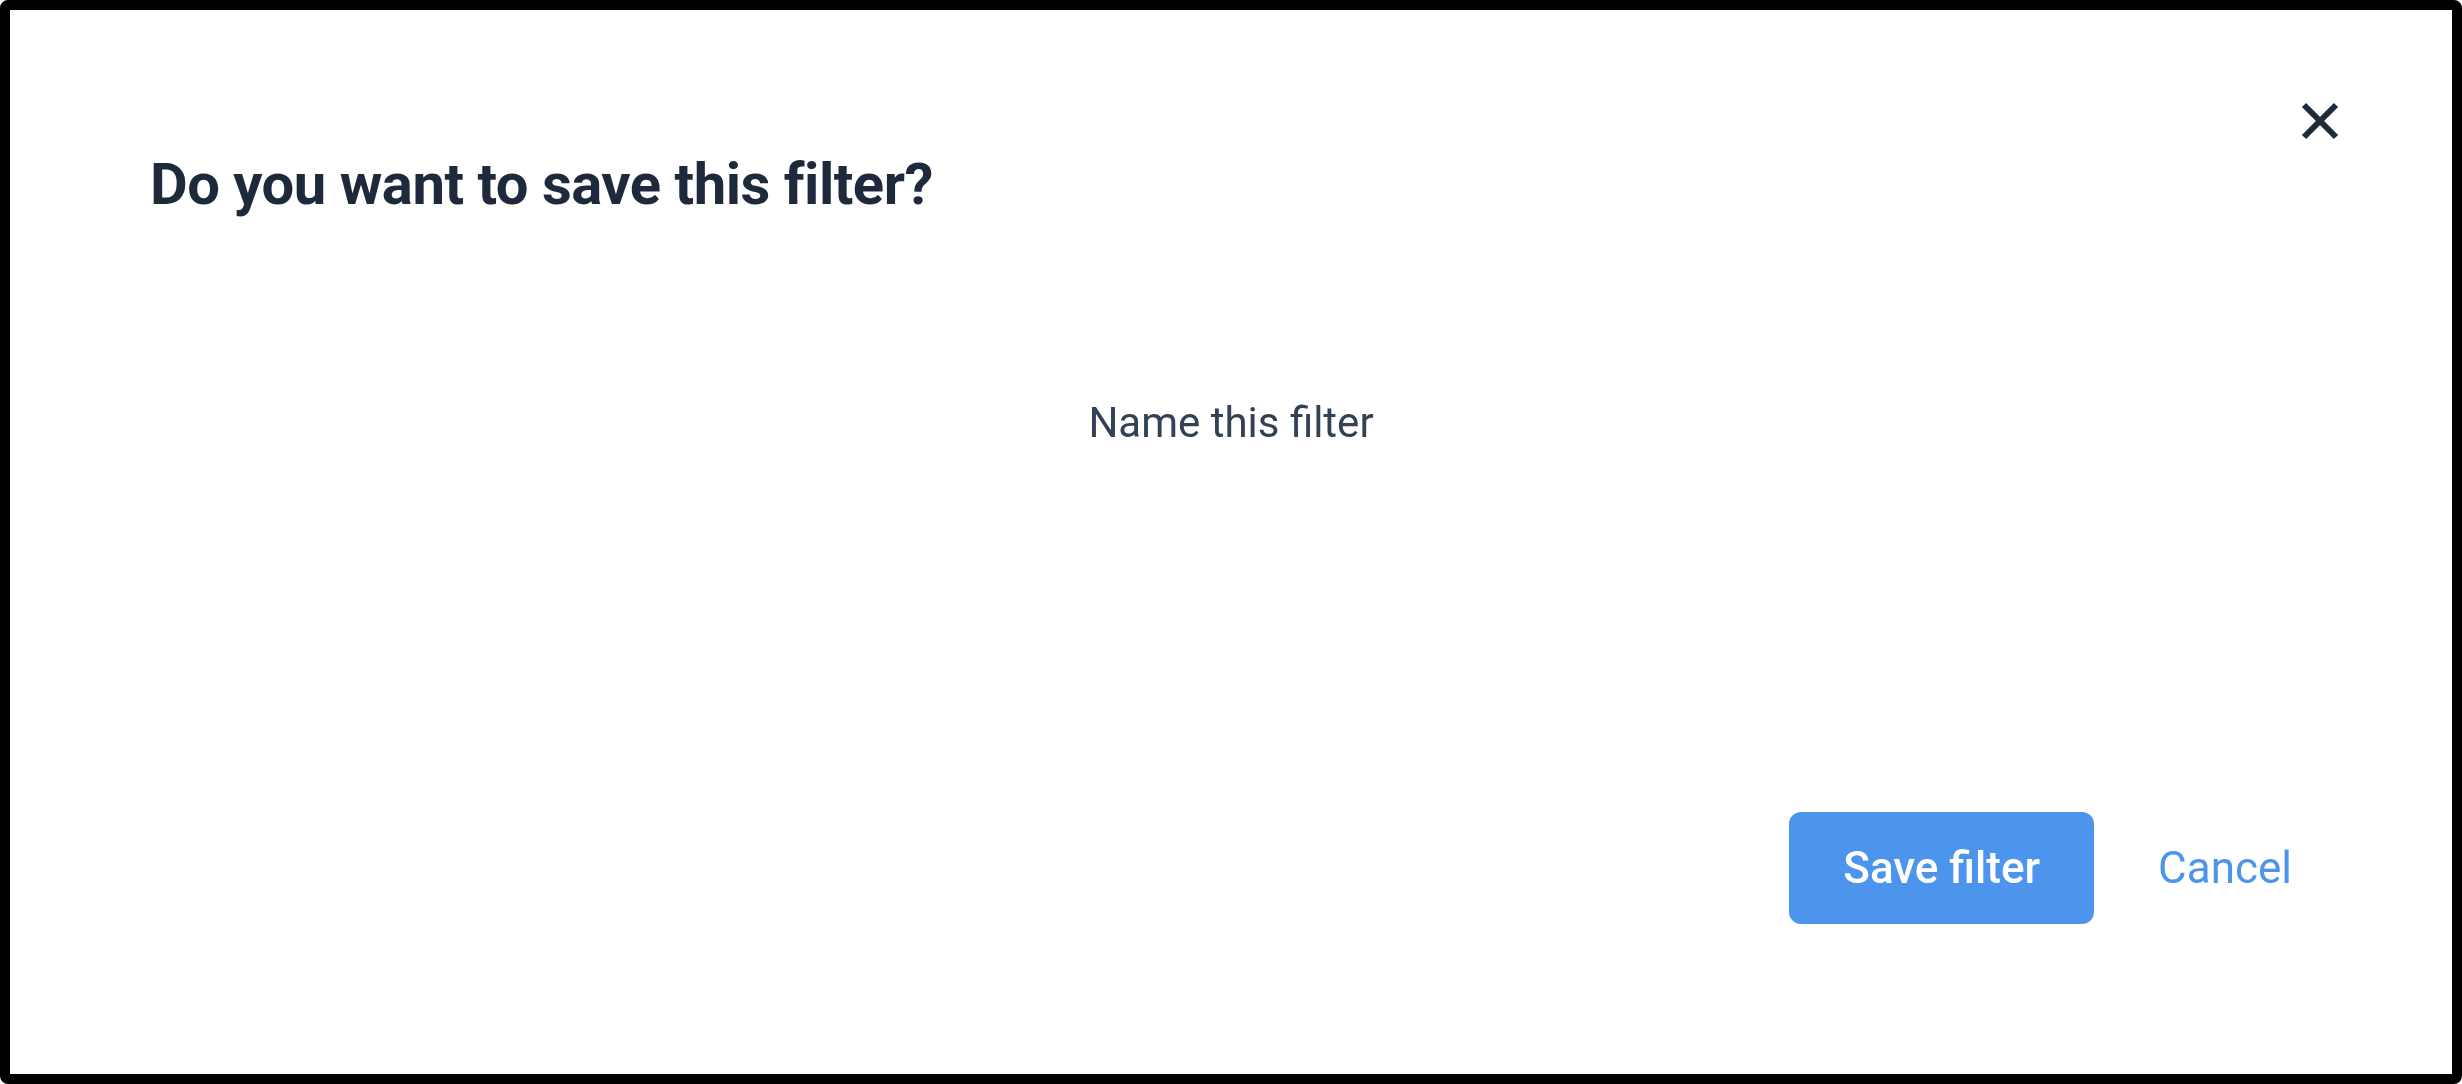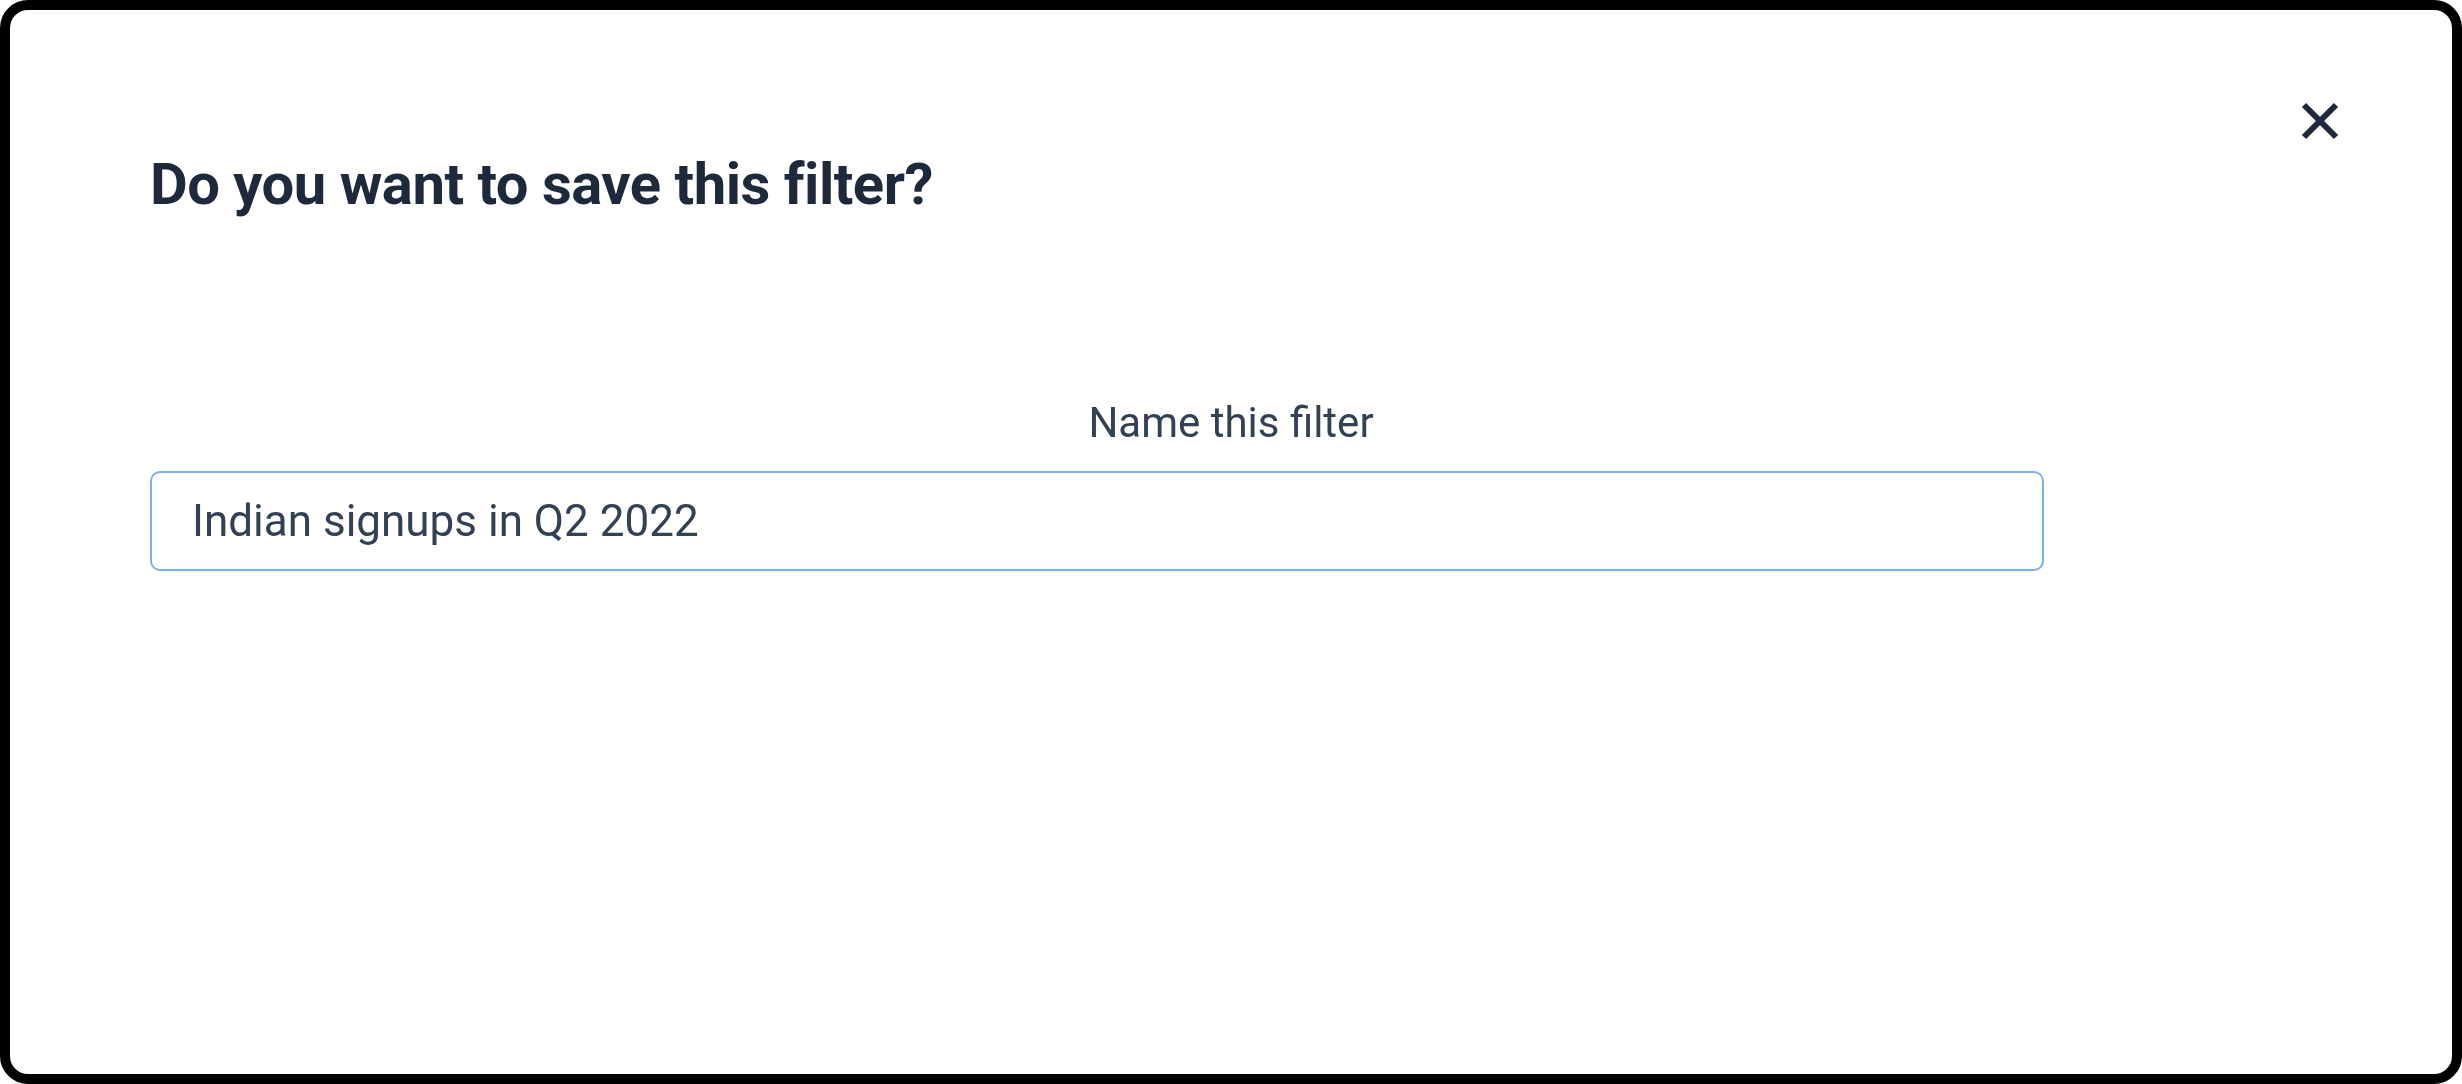--- a/index.html
+++ b/index.html
@@ -15,21 +15,21 @@
       position: relative;
     }
     .dialog {
       position: absolute;
       top: 0;
       left: 0;
       width: 2462px;
       height: 1084px;
       background: #ffffff;
       border: 10px solid #000000;
-      border-radius: 28px;
+      border-radius: 8px;
       padding: 140px 140px 100px 140px;
     }
     .close-btn {
       position: absolute;
       top: 80px;
       right: 100px;
       width: 64px;
       height: 64px;
       background: transparent;
       border: none;
@@ -111,15 +111,18 @@
         <line x1="4" y1="4" x2="20" y2="20"></line>
         <line x1="20" y1="4" x2="4" y2="20"></line>
       </svg>
     </span>
   </button>
 
   <h1 class="dialog-title">Do you want to save this filter?</h1>
 
   <label class="field-label">Name this filter</label>
 
-  <input type="text" class="text-input" value="Indian signups in Q2 2022" style="">
 
+  <div class="button-row">
+    <button class="btn-primary">Save filter</button>
+    <button class="btn-link">Cancel</button>
+  </div>
 </div>
 
 </body></html>

